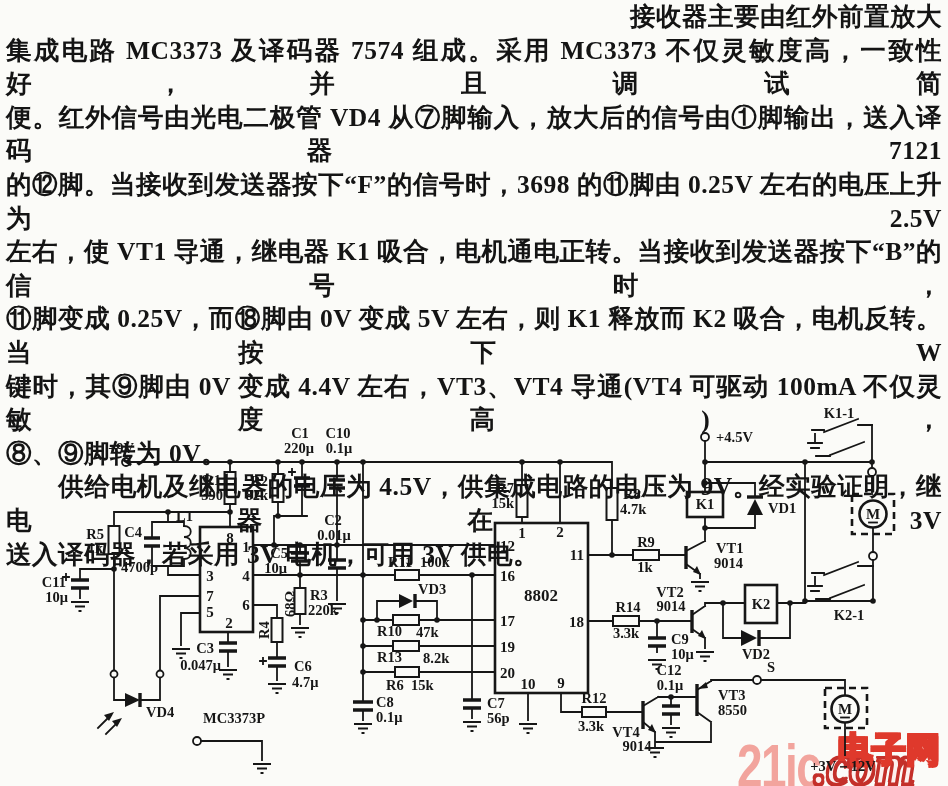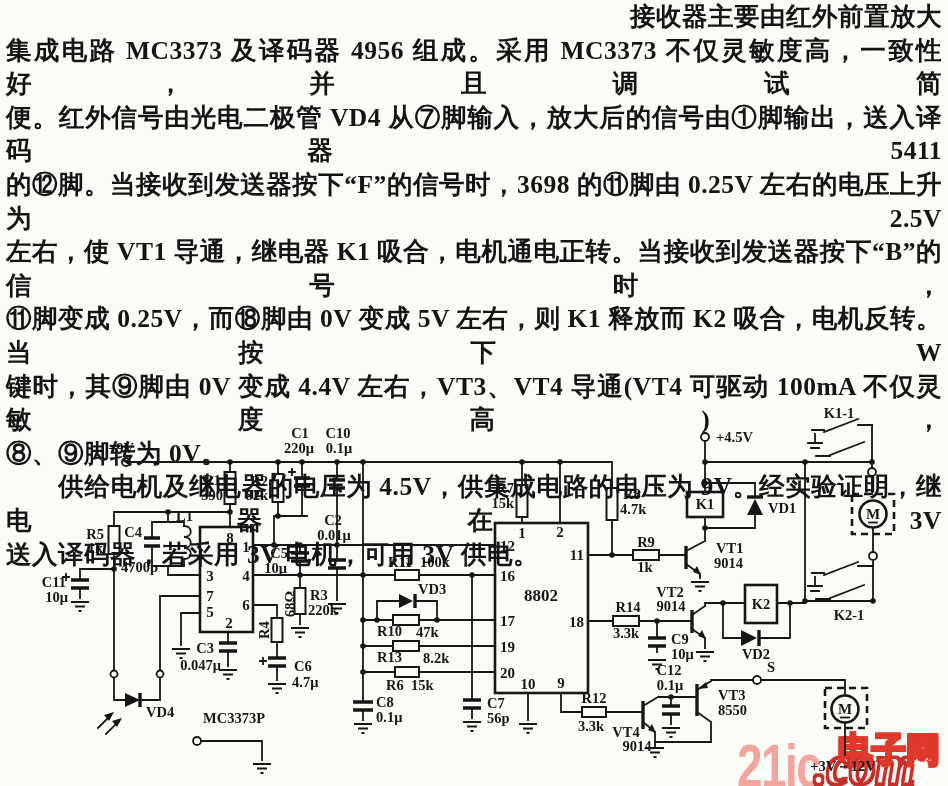--- a/index.html
+++ b/index.html
@@ -37,22 +37,22 @@
   .wm3{left:838px;top:727px;font-size:34px;font-weight:700;color:#fff7f5;
        -webkit-text-stroke:2.5px #df392c;text-shadow:1.5px 1.5px 0 #df392c,-1.5px -1.5px 0 #df392c,1.5px -1.5px 0 #df392c,-1.5px 1.5px 0 #df392c;font-family:Liberation Mono, monospace;}
 </style>
 </head>
 <body>
 
 <div class="page">
 
   <div class="textblock">
     <div class="tl right">接收器主要由红外前置放大</div>
-    <div class="tl">集成电路 MC3373 及译码器 4956 组成。采用 MC3373 不仅灵敏度高，一致性好，并且调试简</div>
-    <div class="tl">便。红外信号由光电二极管 VD4 从⑦脚输入，放大后的信号由①脚输出，送入译码器 5411</div>
+    <div class="tl">集成电路 MC3373 及译码器 7574 组成。采用 MC3373 不仅灵敏度高，一致性好，并且调试简</div>
+    <div class="tl">便。红外信号由光电二极管 VD4 从⑦脚输入，放大后的信号由①脚输出，送入译码器 7121</div>
     <div class="tl">的⑫脚。当接收到发送器按下“F”的信号时，3698 的⑪脚由 0.25V 左右的电压上升为 2.5V</div>
     <div class="tl">左右，使 VT1 导通，继电器 K1 吸合，电机通电正转。当接收到发送器按下“B”的信号时，</div>
     <div class="tl">⑪脚变成 0.25V，而⑱脚由 0V 变成 5V 左右，则 K1 释放而 K2 吸合，电机反转。当按下 W</div>
     <div class="tl">键时，其⑨脚由 0V 变成 4.4V 左右，VT3、VT4 导通(VT4 可驱动 100mA 不仅灵敏度高)，</div>
     <div class="tl left">⑧、⑨脚转为 0V。</div>
     <div class="tl">　　供给电机及继电器的电压为 4.5V，供集成电路的电压为 9V。经实验证明，继电器在 3V</div>
     <div class="tl left">送入译码器，若采用 3V 电机，可用 3V 供电。</div>
   </div>
 
   <div class="wm wm1">21ic</div>

